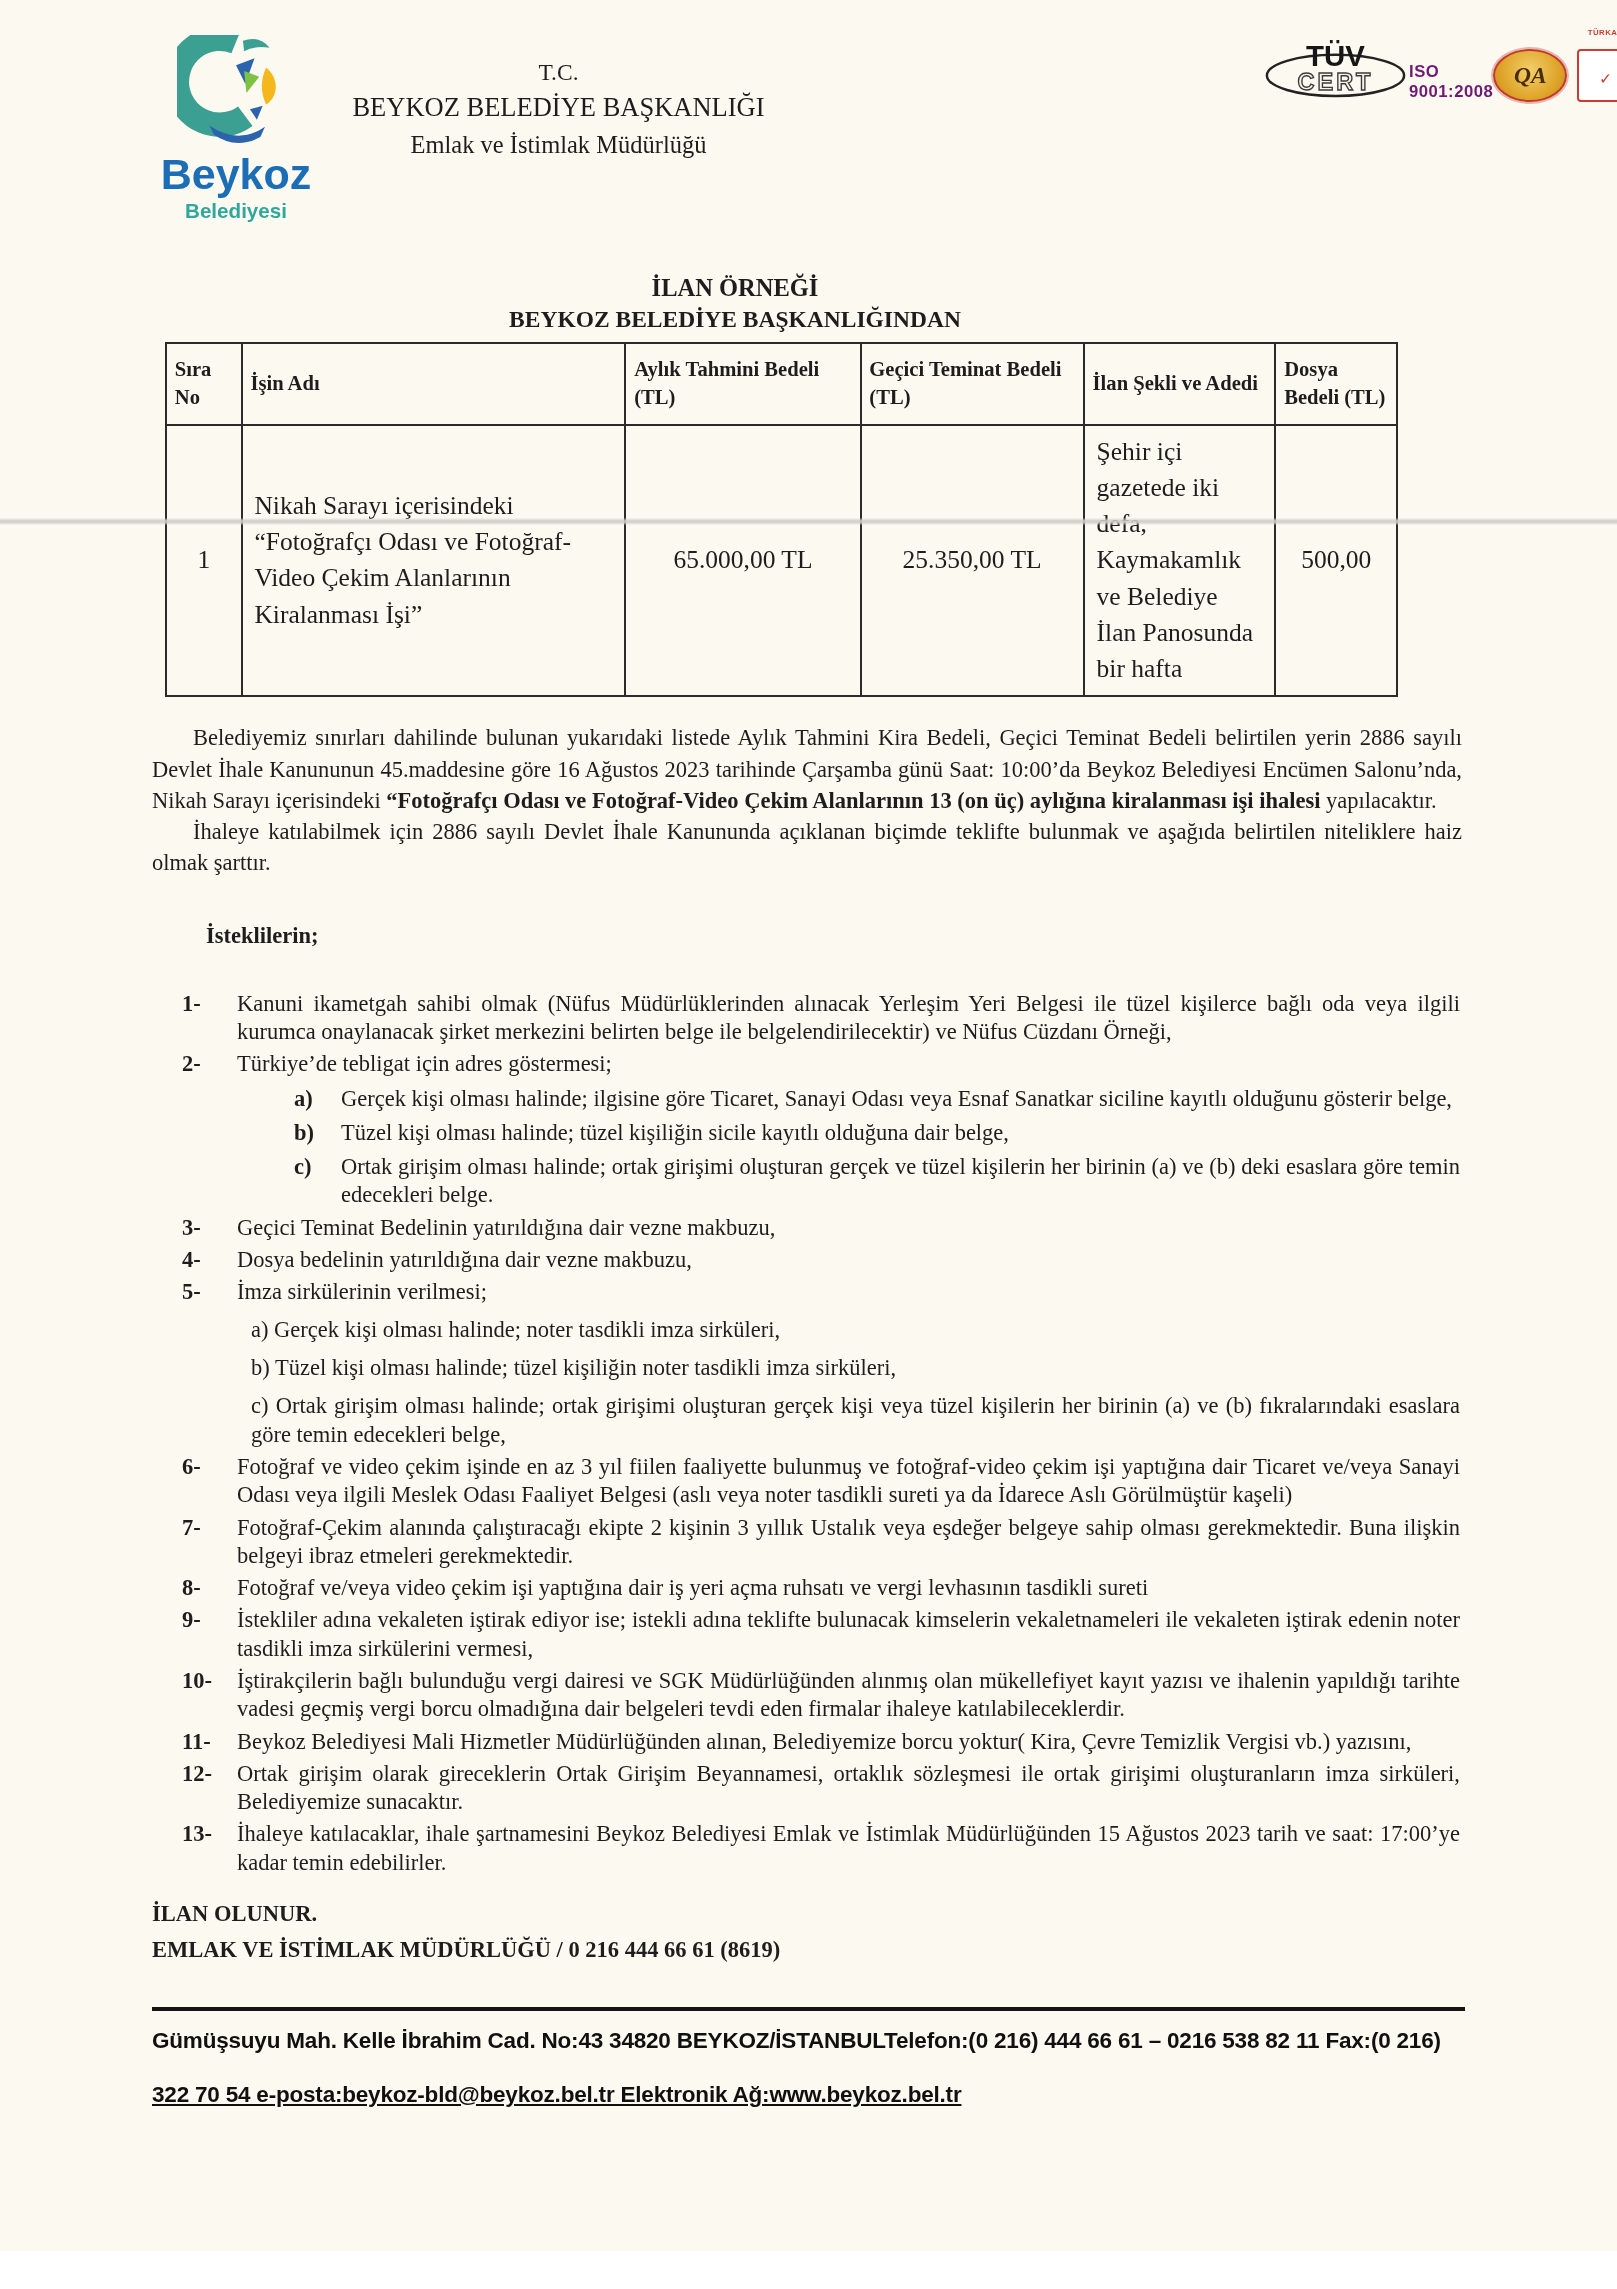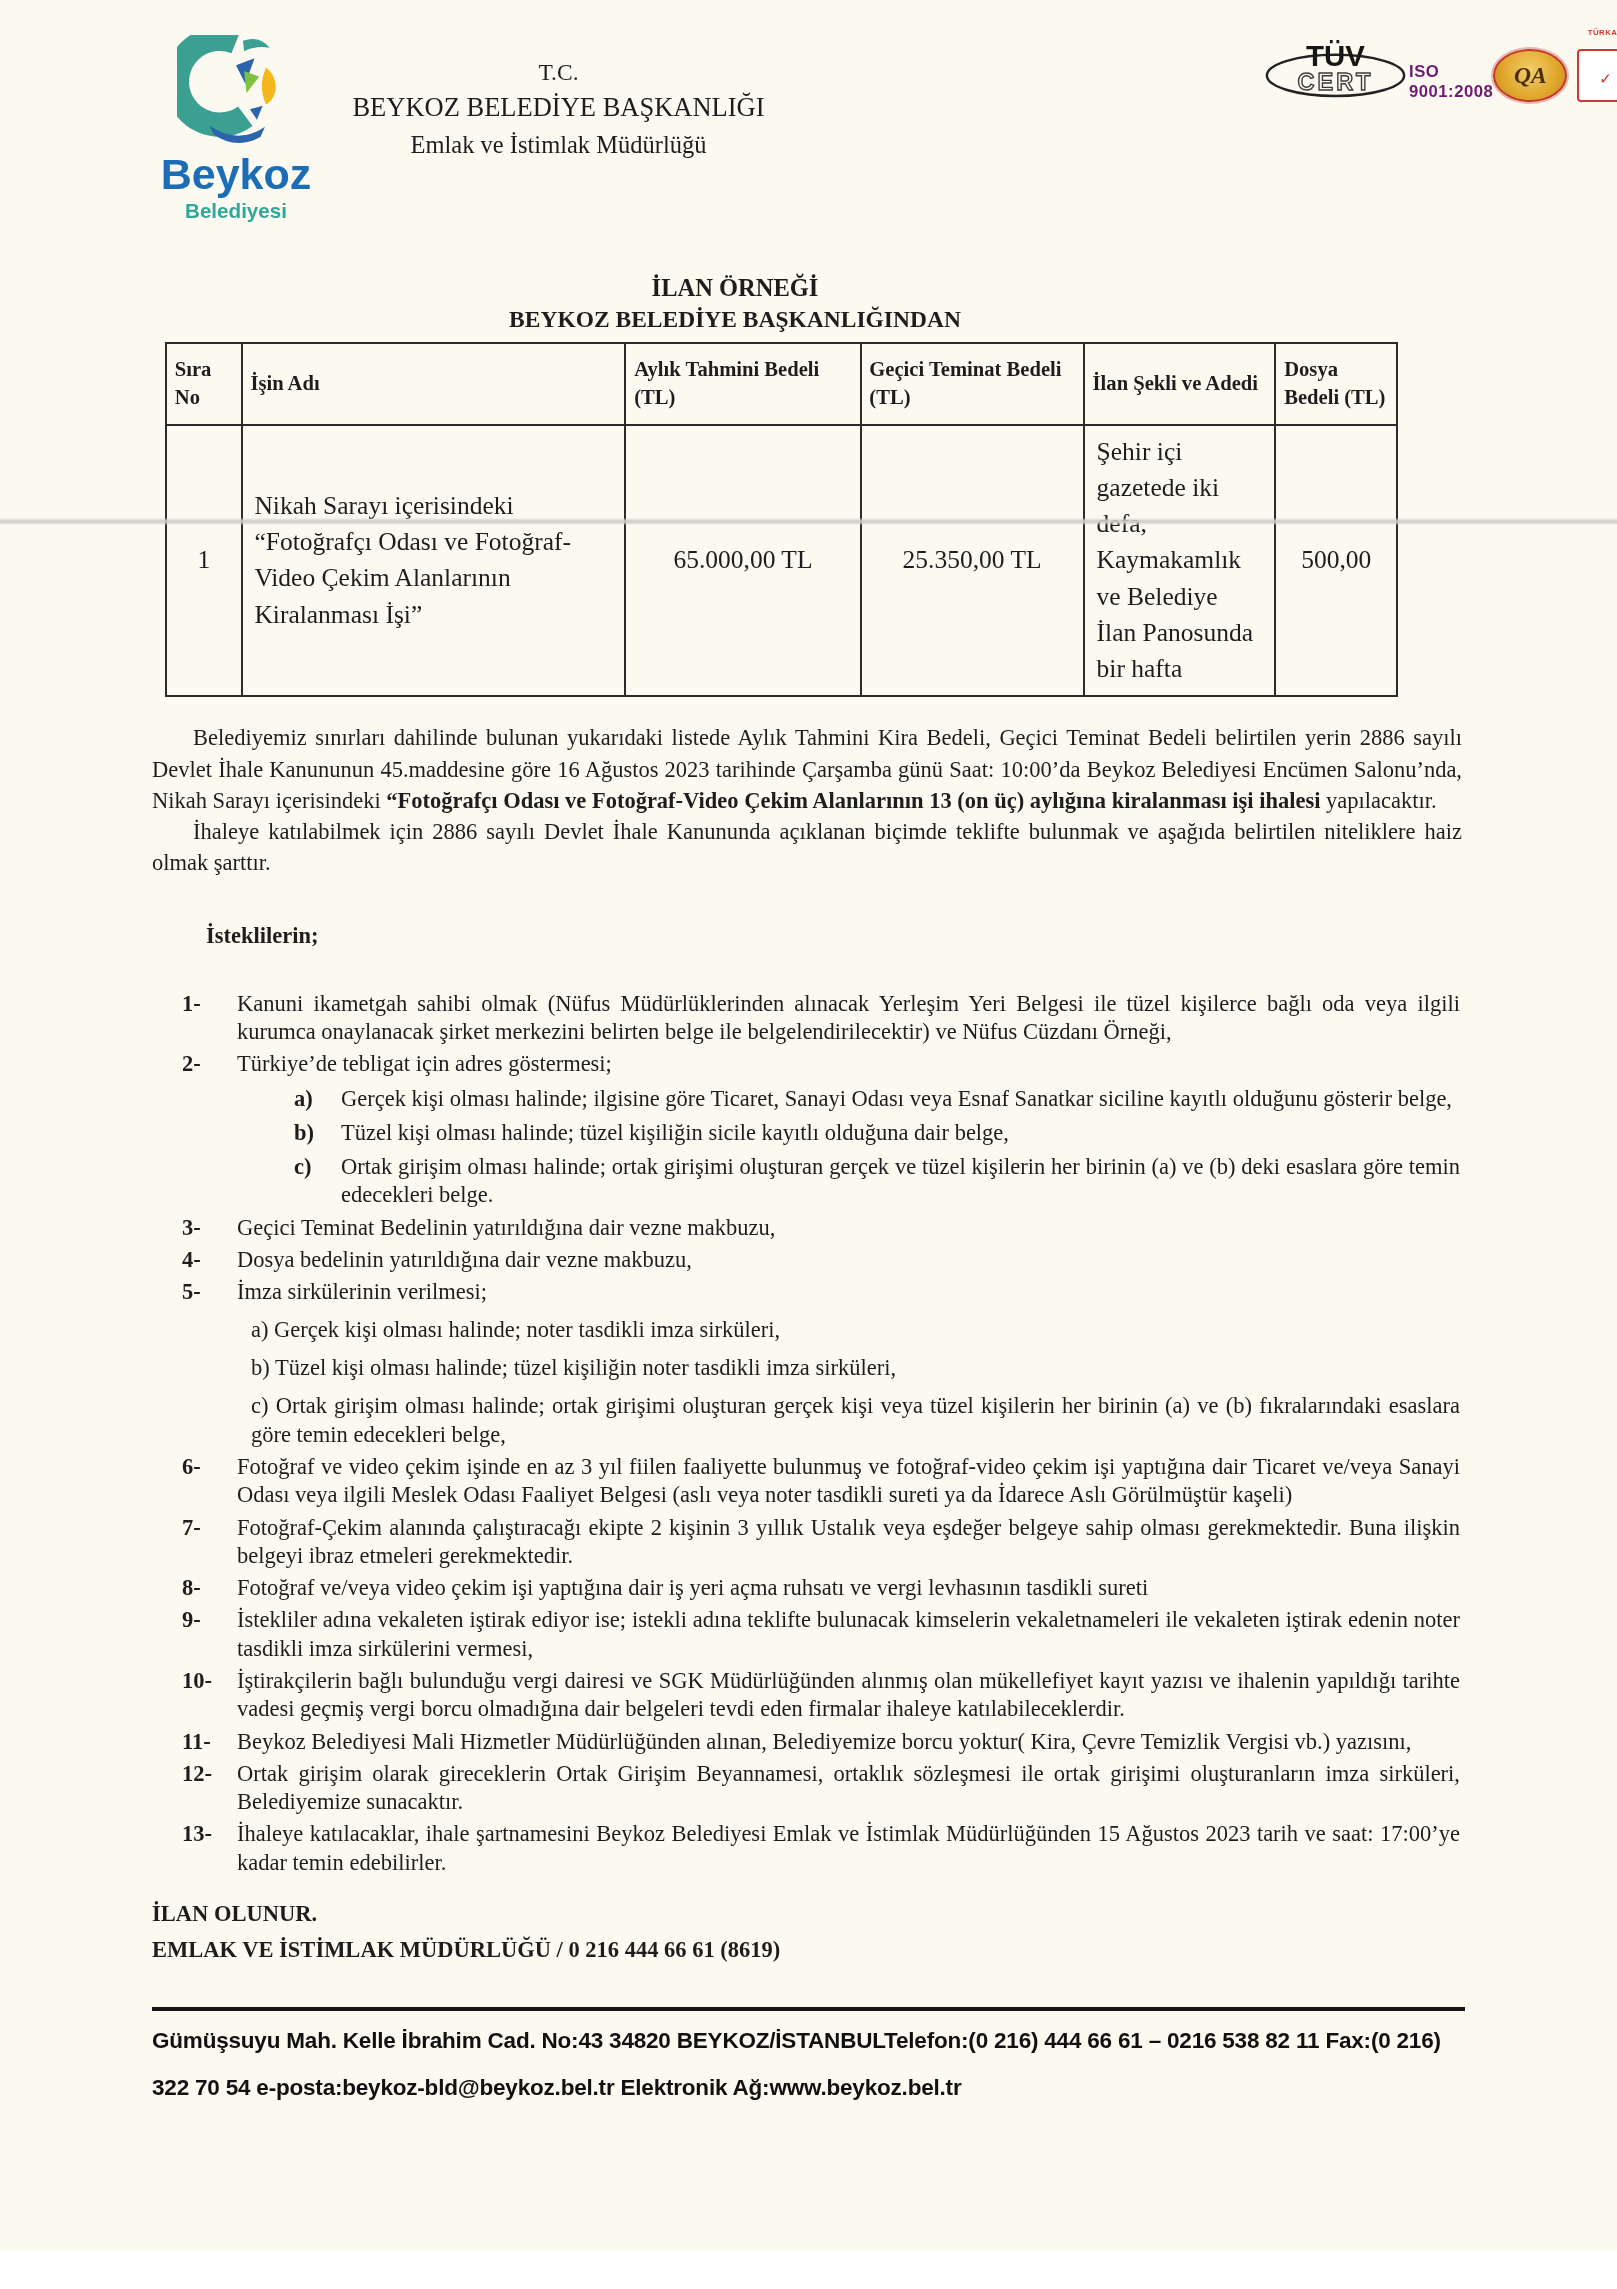--- a/index.html
+++ b/index.html
@@ -86,21 +86,21 @@
 
   
   .closing { position:absolute; left:152px; top:1896px; }
   .closing div { font-weight:bold; font-size:22.5px; line-height:1.6; }
 
   
   .footer { position:absolute; left:152px; top:2007px; width:1313px; }
   .footer .rule { height:3.9px; background:#151515; }
   .footer .fline { font-family:"Liberation Sans", sans-serif; font-weight:bold;
     font-size:22.5px; color:#101010; line-height:1.3; margin-top:14.7px; letter-spacing:-0.2px; }
-  .footer .fline + .fline { margin-top:18px; }
+  .footer .fline + .fline { margin-top:25px;text-decoration:underline; }
 
   .bottom-strip { position:absolute; left:0; bottom:0; width:1617px; height:39px; background:#ffffff; }
 </style>
 </head>
 <body>
 
 <div class="page">
 
   <div class="header">
 

